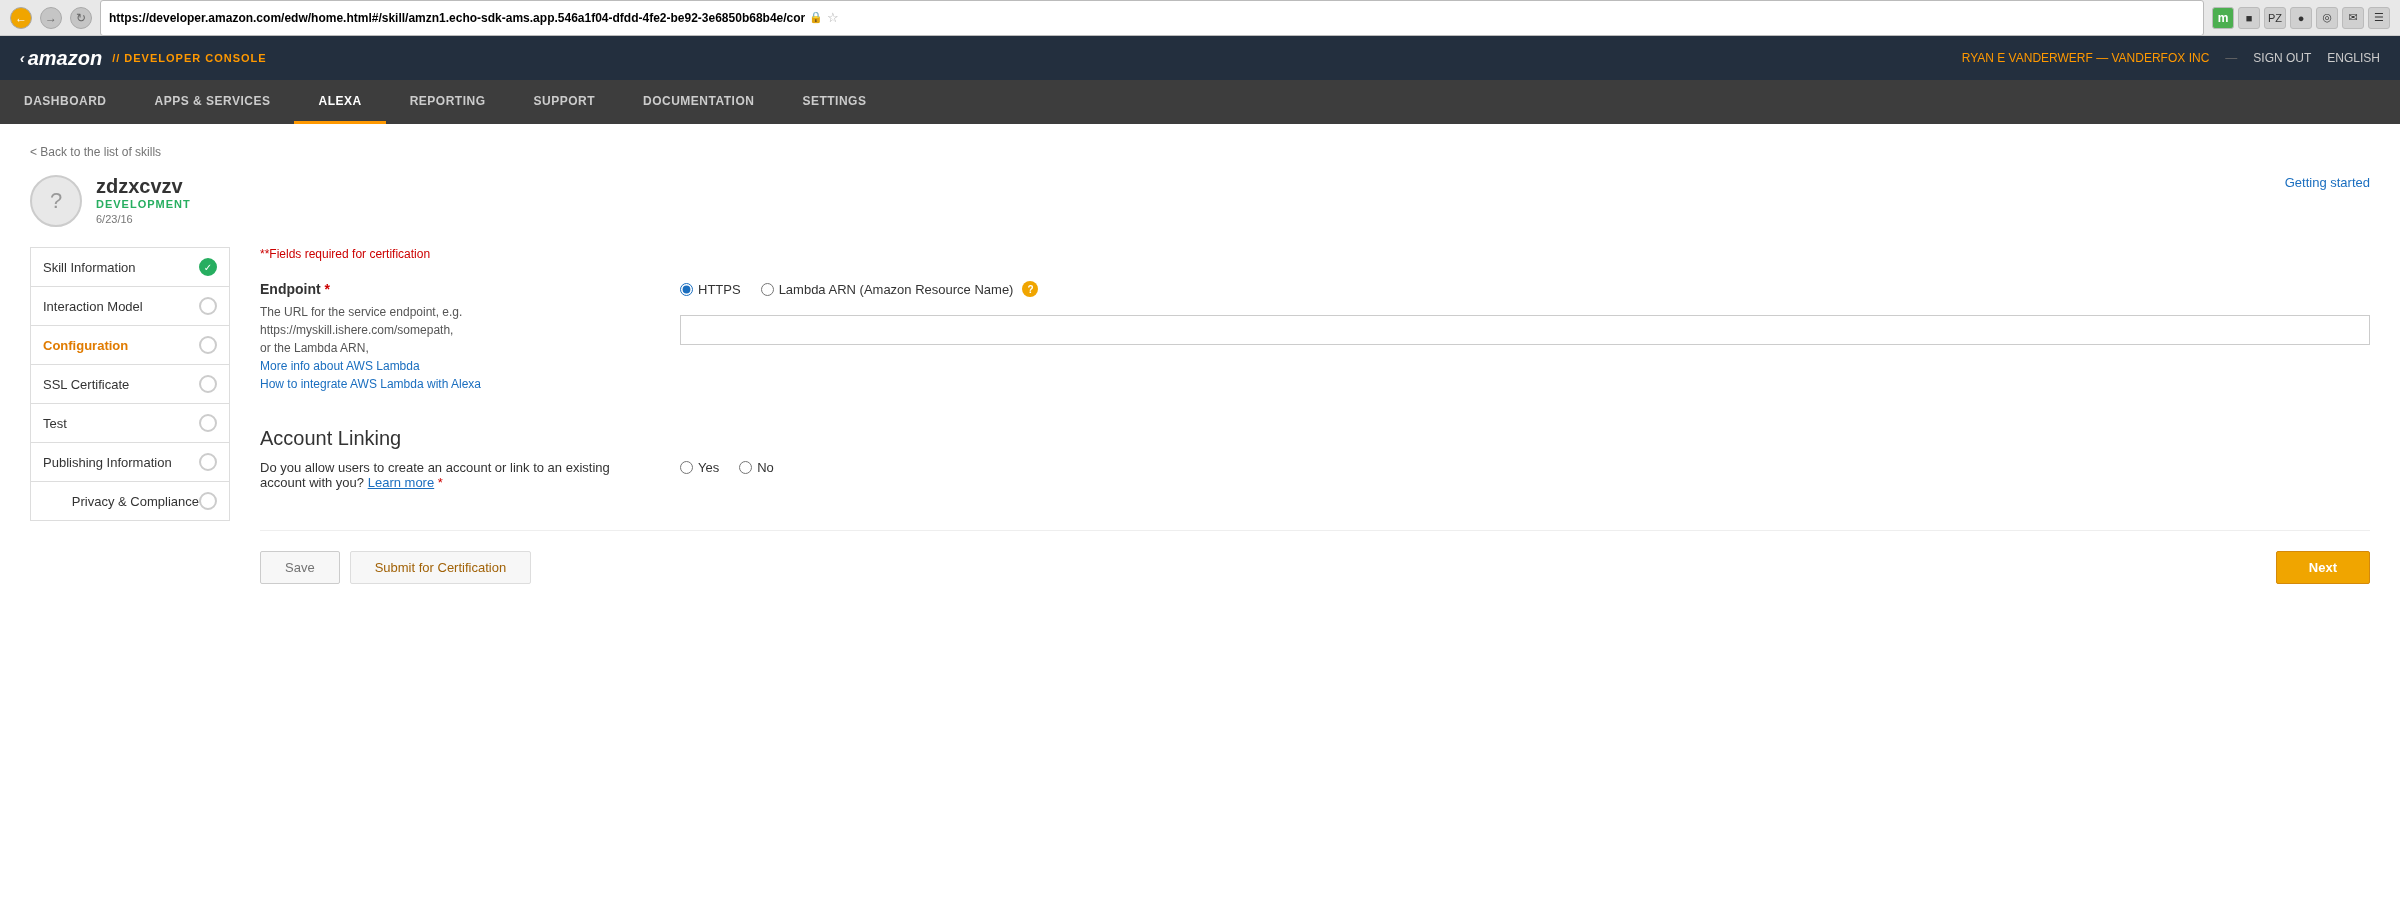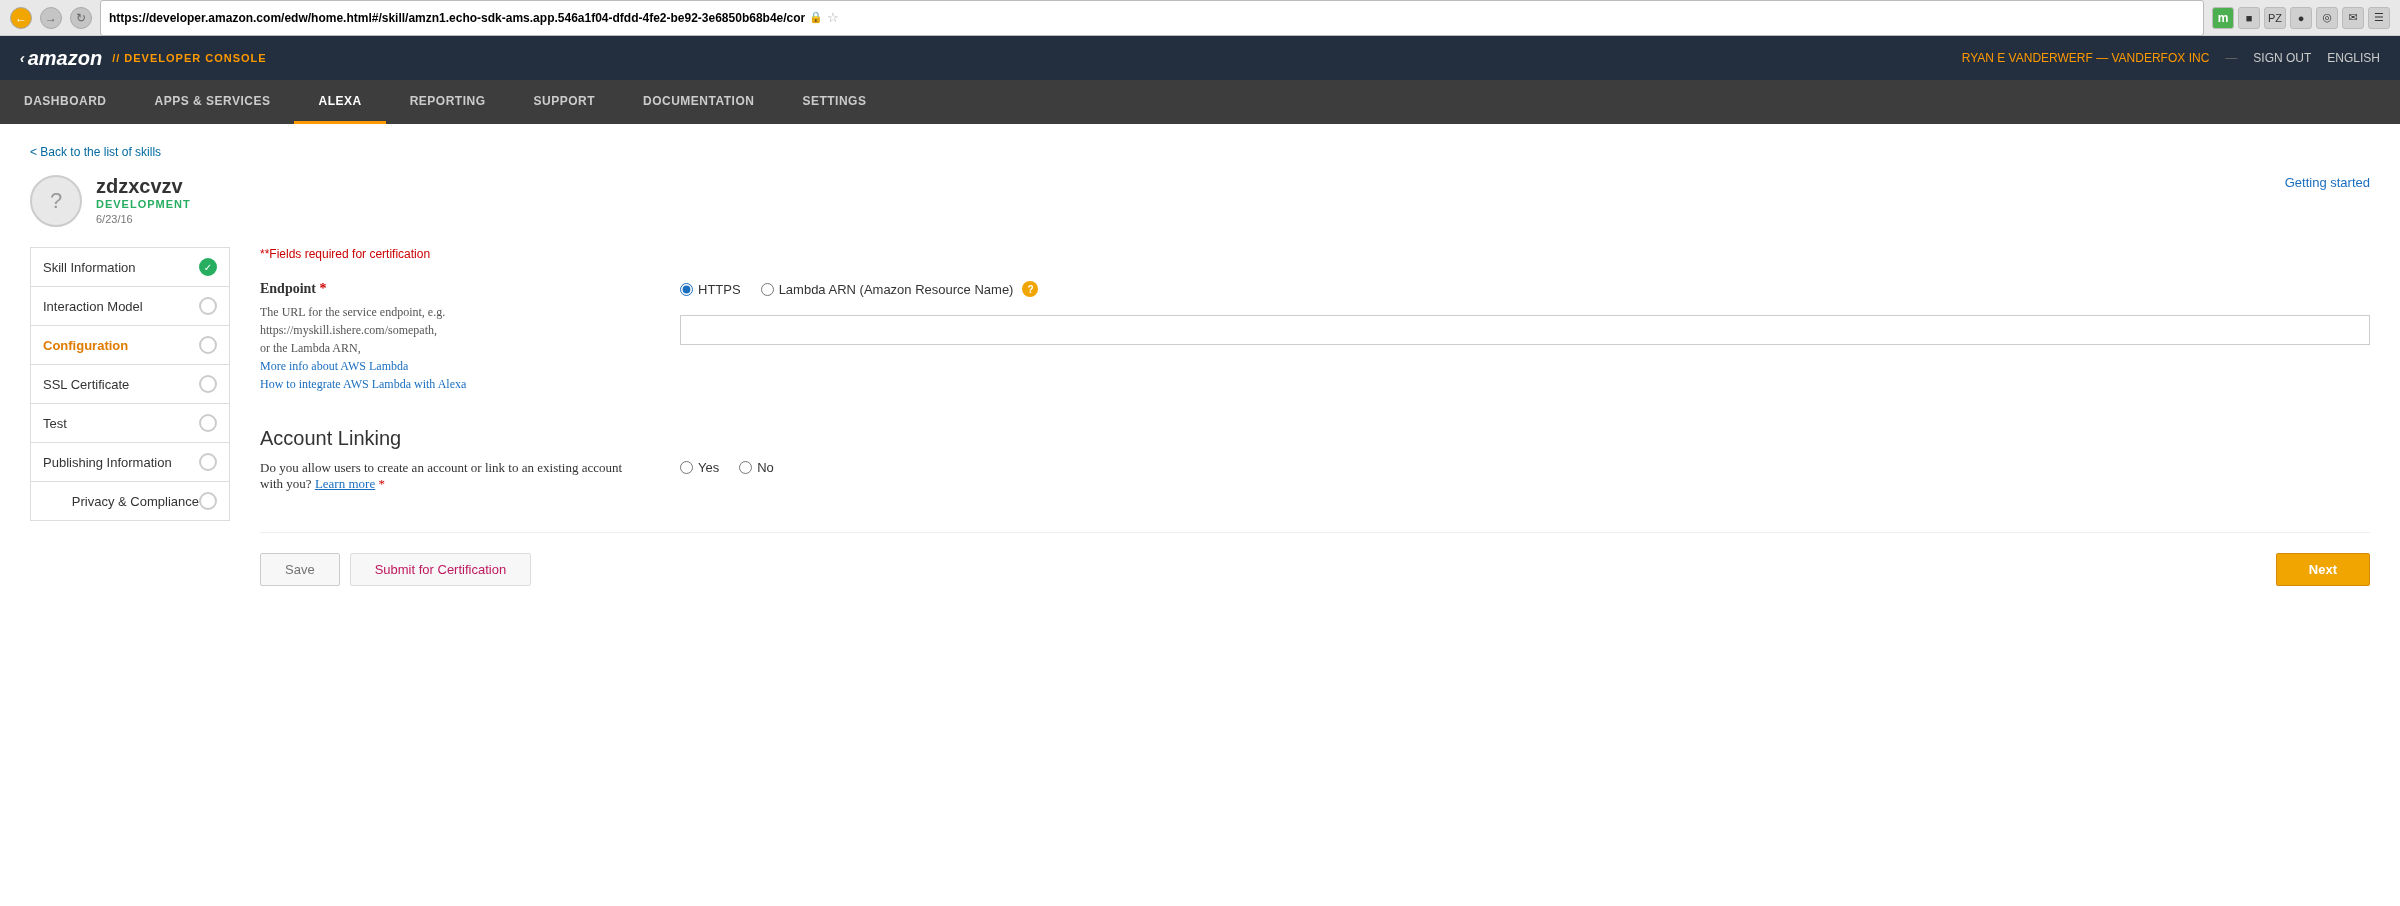--- a/index.html
+++ b/index.html
@@ -124,21 +124,21 @@
       color: white;
       border-bottom: 3px solid #ff9900;
     }
 
     
     .page-content {
       padding: 20px 30px;
       min-height: 600px;
     }
     .back-link {
-      color: #0369a1;
+      color: #737373;
       text-decoration: none;
       font-size: 12px;
       display: inline-block;
       margin-bottom: 16px;
     }
 
     
     .skill-header {
       display: flex;
       align-items: flex-start;
@@ -321,38 +321,38 @@
       cursor: pointer;
       border: 1px solid #ccc;
       border-radius: 2px;
     }
     .btn-save {
       background: #f7f7f7;
       color: #737373;
     }
     .btn-submit {
       background: #f7f7f7;
-      color: #be185d;
+      color: #a16207;
       border-color: #ddd;
     }
     .btn-next {
       background: #f0a500;
       color: white;
       border-color: #d4890a;
       margin-left: auto;
       font-weight: bold;
       padding: 8px 32px;
     }
 
     .divider-row {
       display: flex;
       align-items: flex-start;
       gap: 40px;
     }
-    .divider-left { flex: 0 0 380px; font-family: Liberation Serif, serif; }
+    .divider-left { flex: 0 0 380px; }
     .divider-right { flex: 1; }
   </style>
 </head>
 <body>
 
 <div class="browser-chrome">
   <div class="browser-nav-btn back">←</div>
   <div class="browser-nav-btn">→</div>
   <div class="browser-nav-btn">↻</div>
   <div class="browser-url-bar">

